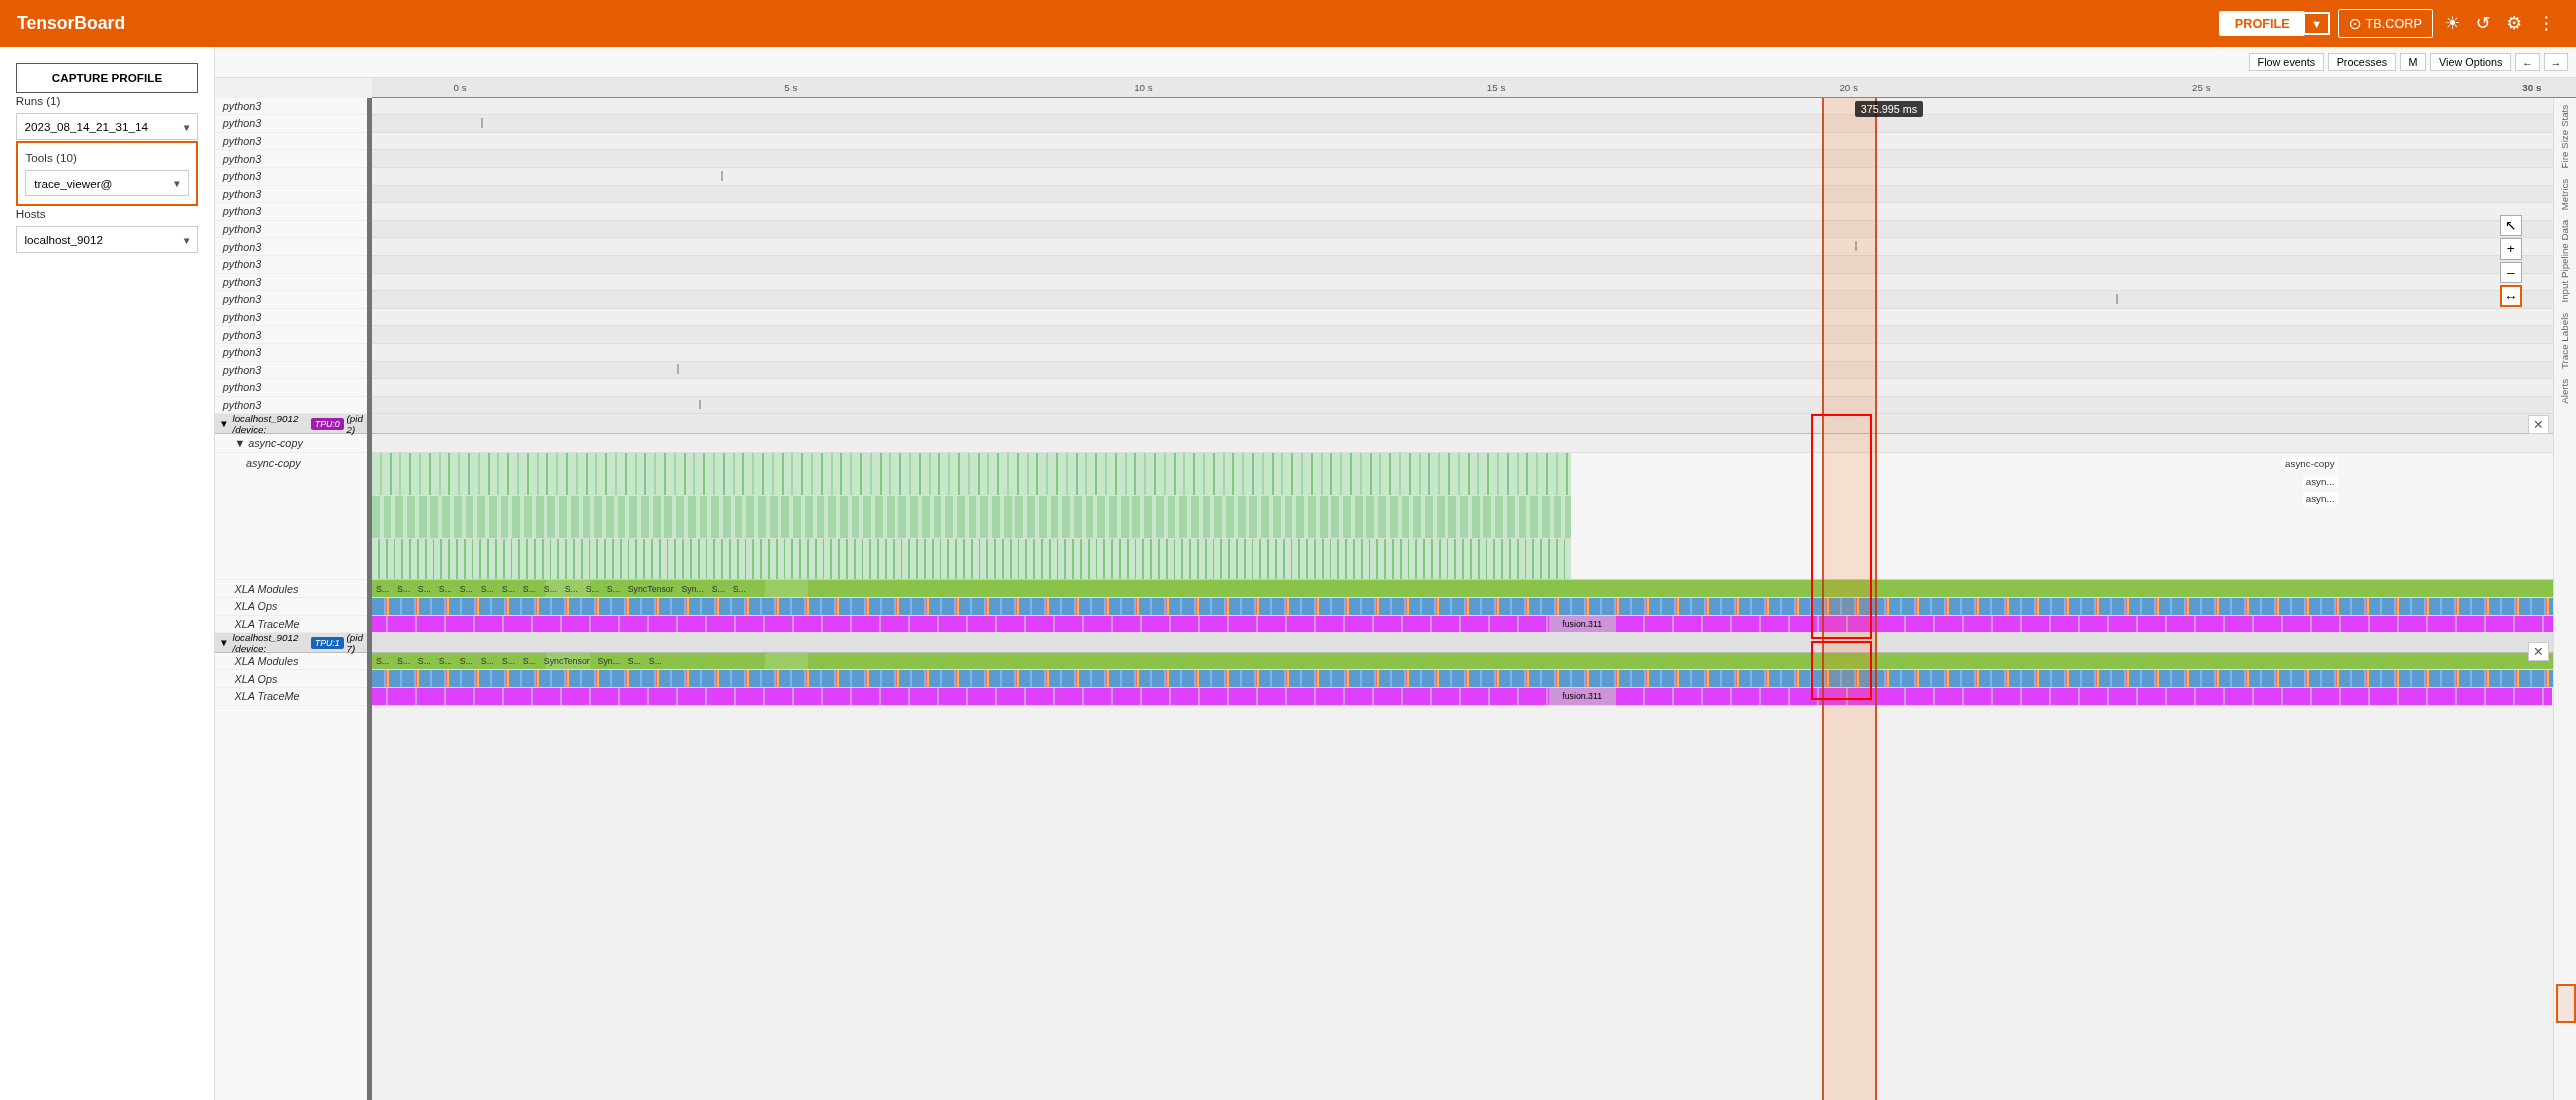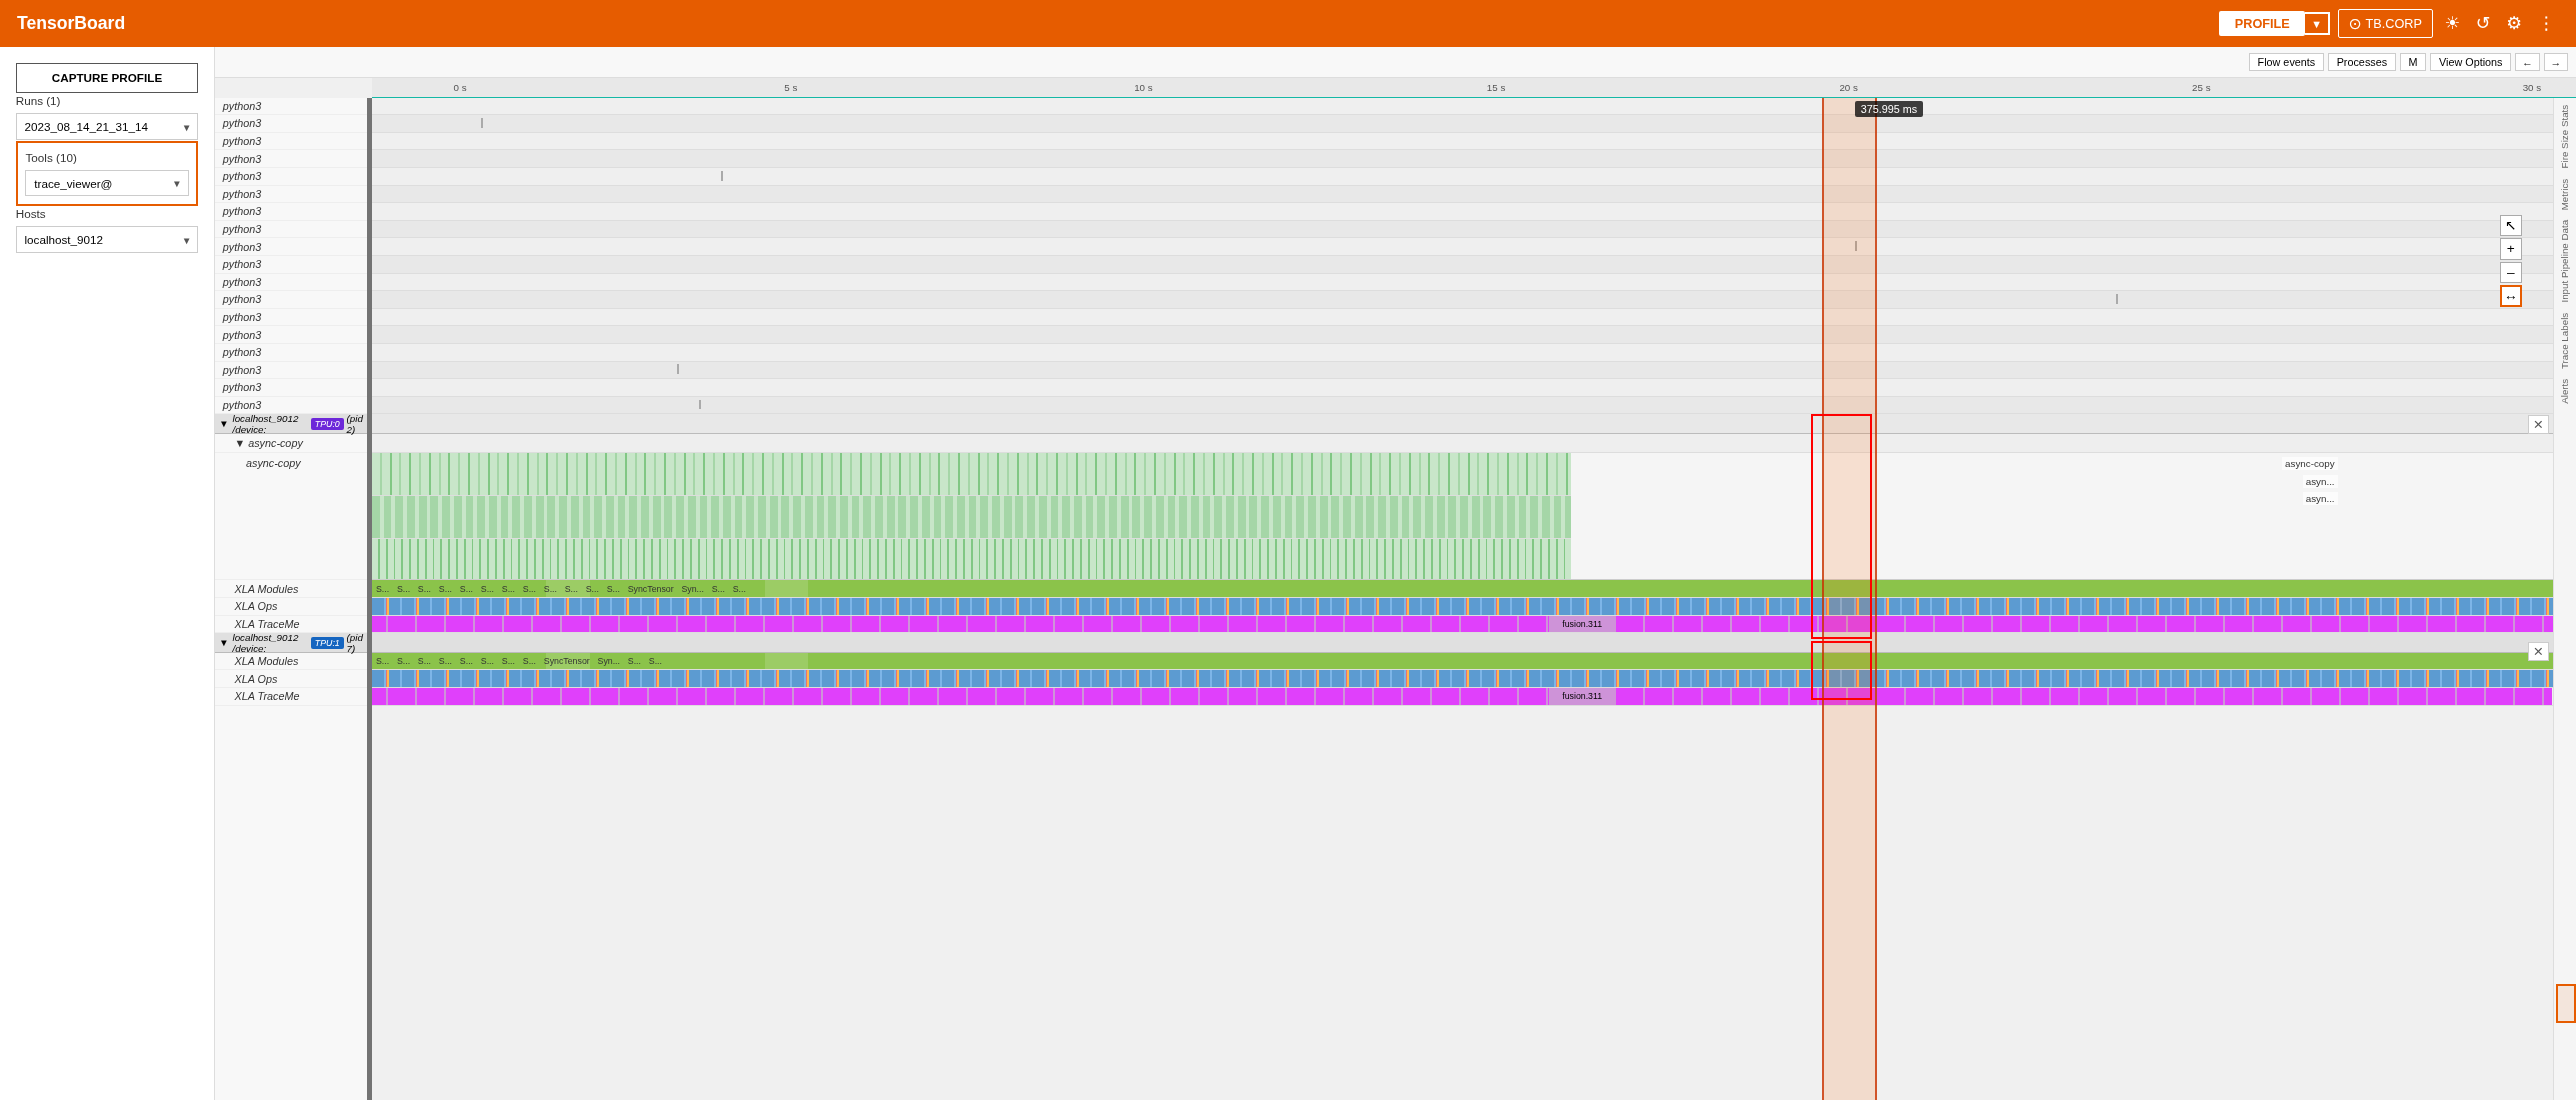--- a/index.html
+++ b/index.html
@@ -390,21 +390,21 @@
       height: 19.6px;
       display: flex;
       align-items: center;
       background: #e0e0e0;
       border-bottom: 1px solid #bbb;
       font-size: 9.8px;
       padding-left: 3.9px;
       position: relative;
     }
     .tpu-badge {
-      background: #6d28d9;
+      background: #a21caf;
       color: white;
       font-size: 8.8px;
       padding: 1px 3.9px;
       border-radius: 2px;
       margin: 0 2.9px;
     }
     .tpu-badge.blue {
       background: #1565c0;
     }
     #trace-body {
@@ -485,21 +485,21 @@
 
     <div id="trace-viewer">
 
       <div id="time-ruler" style="position:relative; margin-left:157px;">
         <div class="ruler-label" style="left: 4%;">0 s</div>
         <div class="ruler-label" style="left: 19%;">5 s</div>
         <div class="ruler-label" style="left: 35%;">10 s</div>
         <div class="ruler-label" style="left: 51%;">15 s</div>
         <div class="ruler-label" style="left: 67%;">20 s</div>
         <div class="ruler-label" style="left: 83%;">25 s</div>
-        <div class="ruler-label" style="left: 98%;">30 s</div>
+        <div class="ruler-label" style="left: 98%; font-weight: bold;">30 s</div>
       </div>
 
       <div id="trace-body" style="display:flex; flex:1; overflow:hidden; position:relative;">
 
         <div id="track-labels">
 
           <div class="track-label-row">python3</div>
           <div class="track-label-row">python3</div>
           <div class="track-label-row">python3</div>
           <div class="track-label-row">python3</div>

